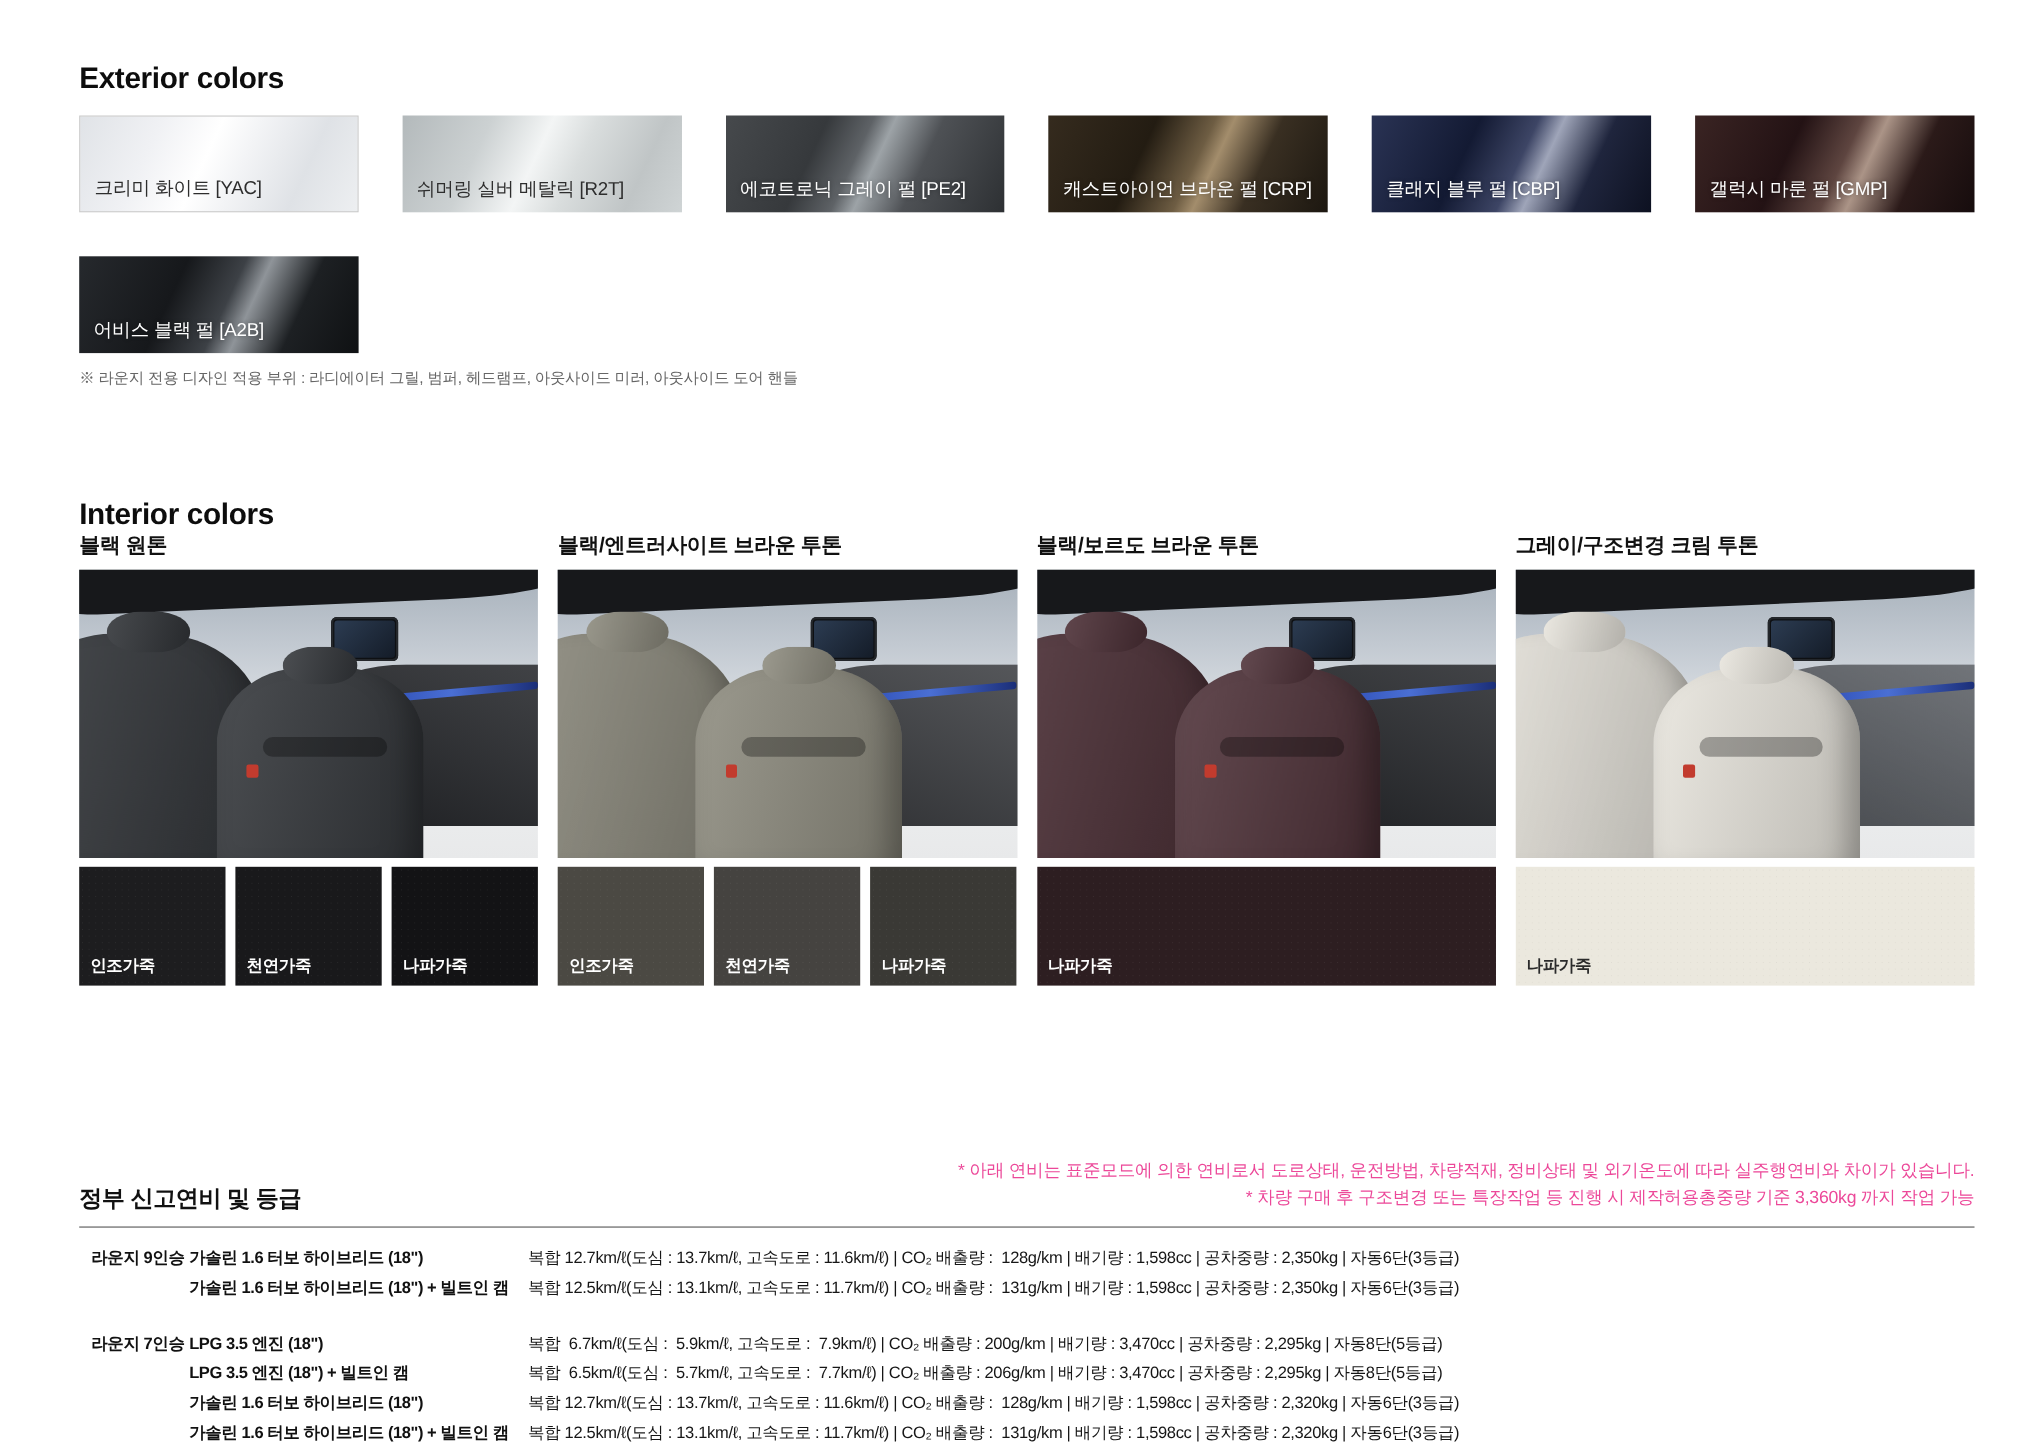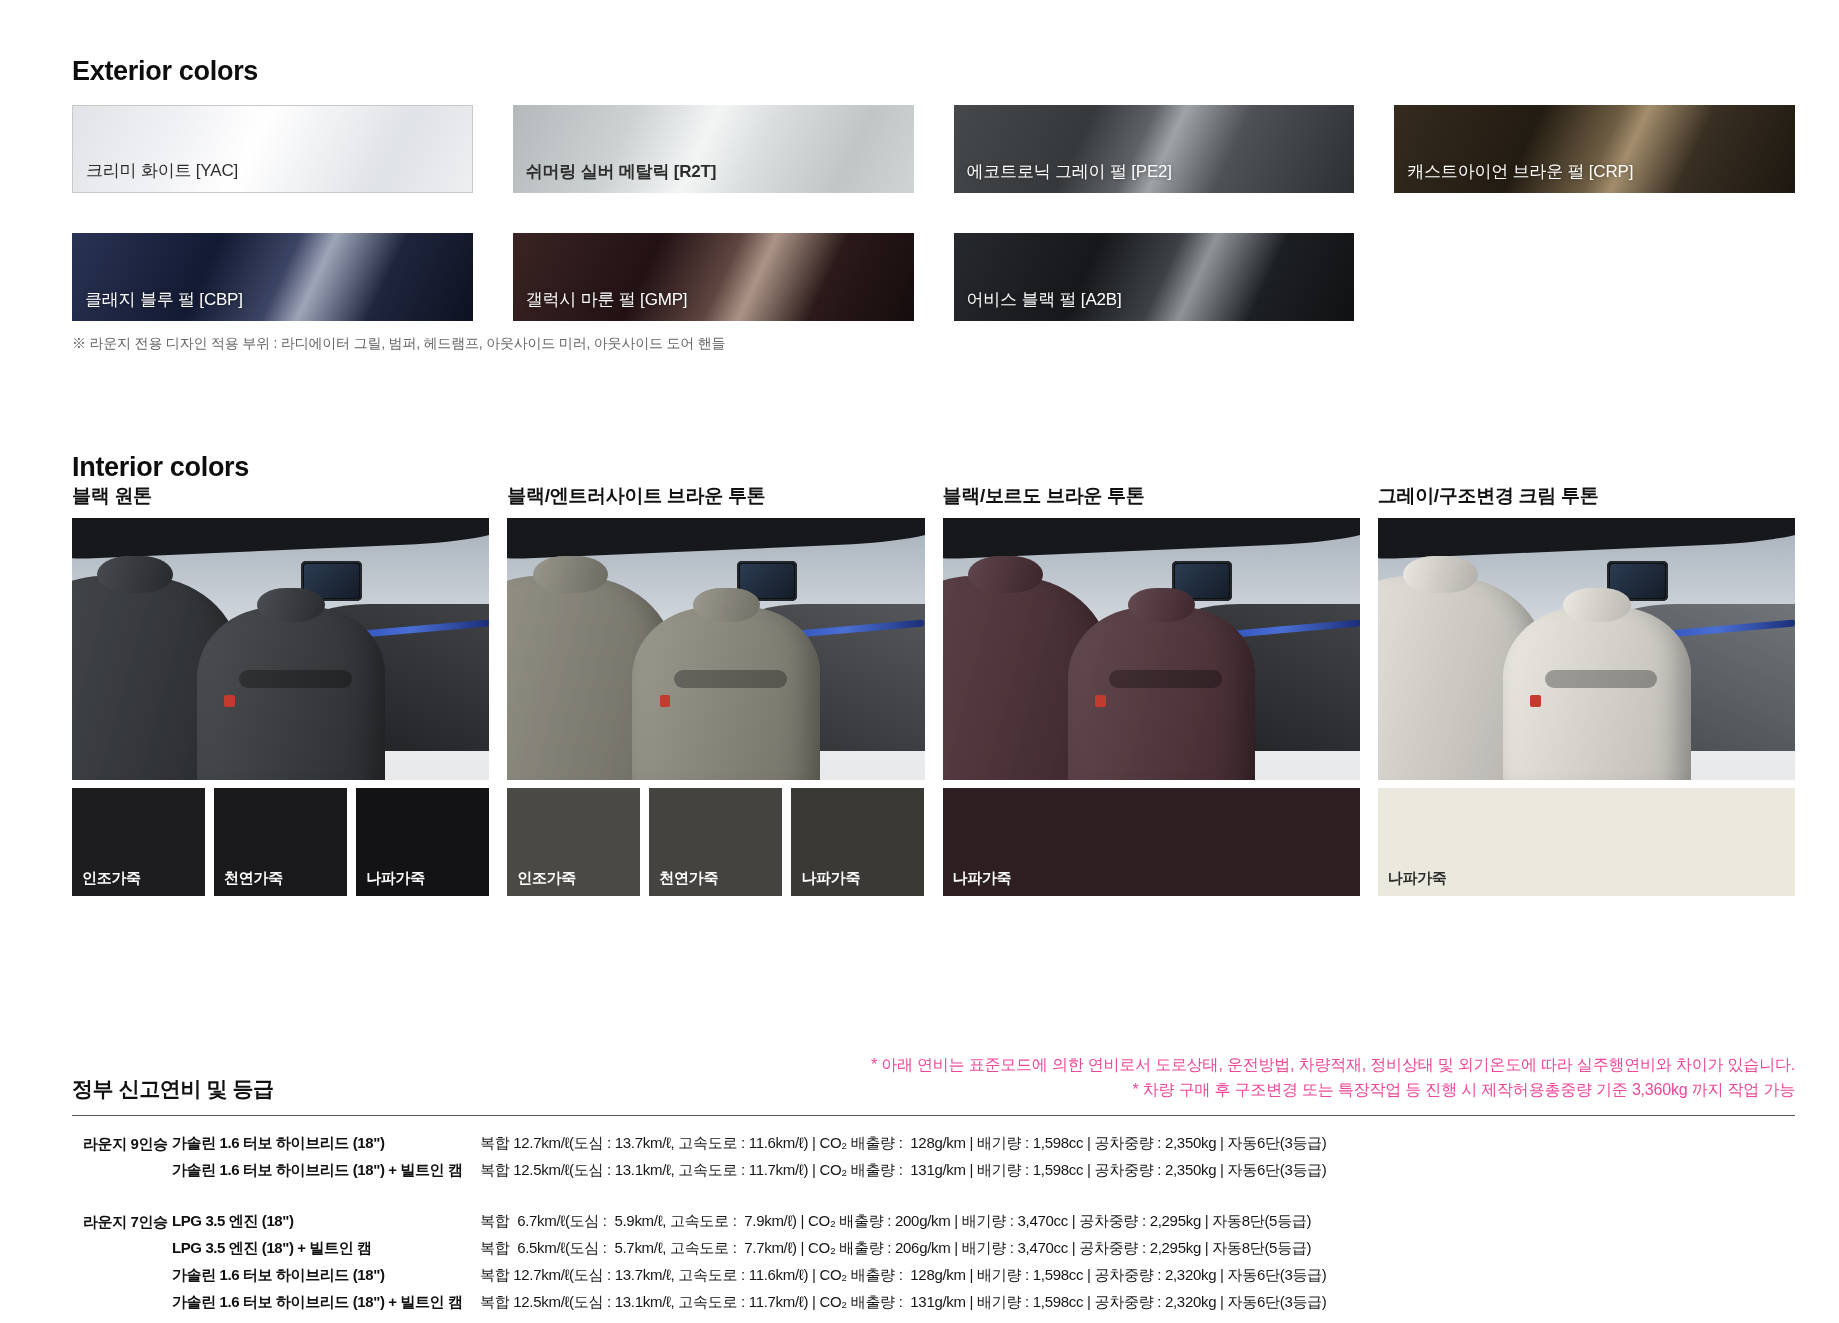--- a/index.html
+++ b/index.html
@@ -11,33 +11,33 @@
     color: #111; overflow: hidden;
   }
   .section { position: absolute; left: 72px; width: 1723px; }
 
   h1.sec-title { font-size: 27px; font-weight: bold; letter-spacing: -0.3px; color:#0d0d0d; }
 
   
   .section-ext { top: 56px; }
   .section-ext h1 { margin-bottom: 18px; }
   .ext-grid {
-    display: grid; grid-template-columns: repeat(4, 1fr);
+    display: grid; grid-template-columns: repeat(6, 1fr);
     grid-auto-rows: 88px; column-gap: 18px; row-gap: 18px; gap: 40px;
   }
   .ext-tile { position: relative; overflow: hidden; }
   .ext-label {
     position: absolute; left: 13px; bottom: 10px;
     font-size: 17px; color: #fff; letter-spacing: -0.2px;
     text-shadow: 0 0 4px rgba(0,0,0,.35);
   }
   .ext-label.dark { color: #2d2d2d; text-shadow: none; }
   .ext-0 { border: 1px solid #c9c9c9;
     background: linear-gradient(115deg,#e0e3e7 0%,#f0f1f4 26%,#ffffff 45%,#f3f4f6 57%,#dfe2e6 78%,#edeff1 100%); }
-  .ext-1 { background: linear-gradient(115deg,#b3b9bb 0%,#ccd1d2 28%,#f3f5f5 47%,#d9dddd 61%,#c0c5c6 82%,#cfd4d5 100%); font-weight: bold; }
+  .ext-1 { background: linear-gradient(115deg,#b3b9bb 0%,#ccd1d2 28%,#f3f5f5 47%,#d9dddd 61%,#c0c5c6 82%,#cfd4d5 100%); }
   .ext-2 { background: linear-gradient(115deg,#46494c 0%,#36393c 32%,#5e6266 46%,#9da3a7 53%,#4e5155 68%,#2d3033 100%); }
   .ext-3 { background: linear-gradient(115deg,#352b1e 0%,#231c12 34%,#6e5d43 52%,#a38d6c 58%,#392f22 73%,#1c1710 100%); }
   .ext-4 { background: linear-gradient(115deg,#2a3354 0%,#131a33 34%,#3d4565 52%,#9fa5b9 60%,#1f253d 76%,#0d1121 100%); }
   .ext-5 { background: linear-gradient(115deg,#3a2423 0%,#231214 34%,#5e4540 52%,#ab9487 60%,#2b1a19 76%,#160c0d 100%); }
   .ext-6 { background: linear-gradient(115deg,#26292d 0%,#16181b 34%,#3d4146 52%,#8f9499 60%,#1d2023 76%,#0f1113 100%); }
   .ext-note { margin-top: 14px; font-size: 14px; color: #666; letter-spacing: -0.2px; }
 
   
   .section-int { top: 452px; }
   .section-int h1 { margin-bottom: 0; }

